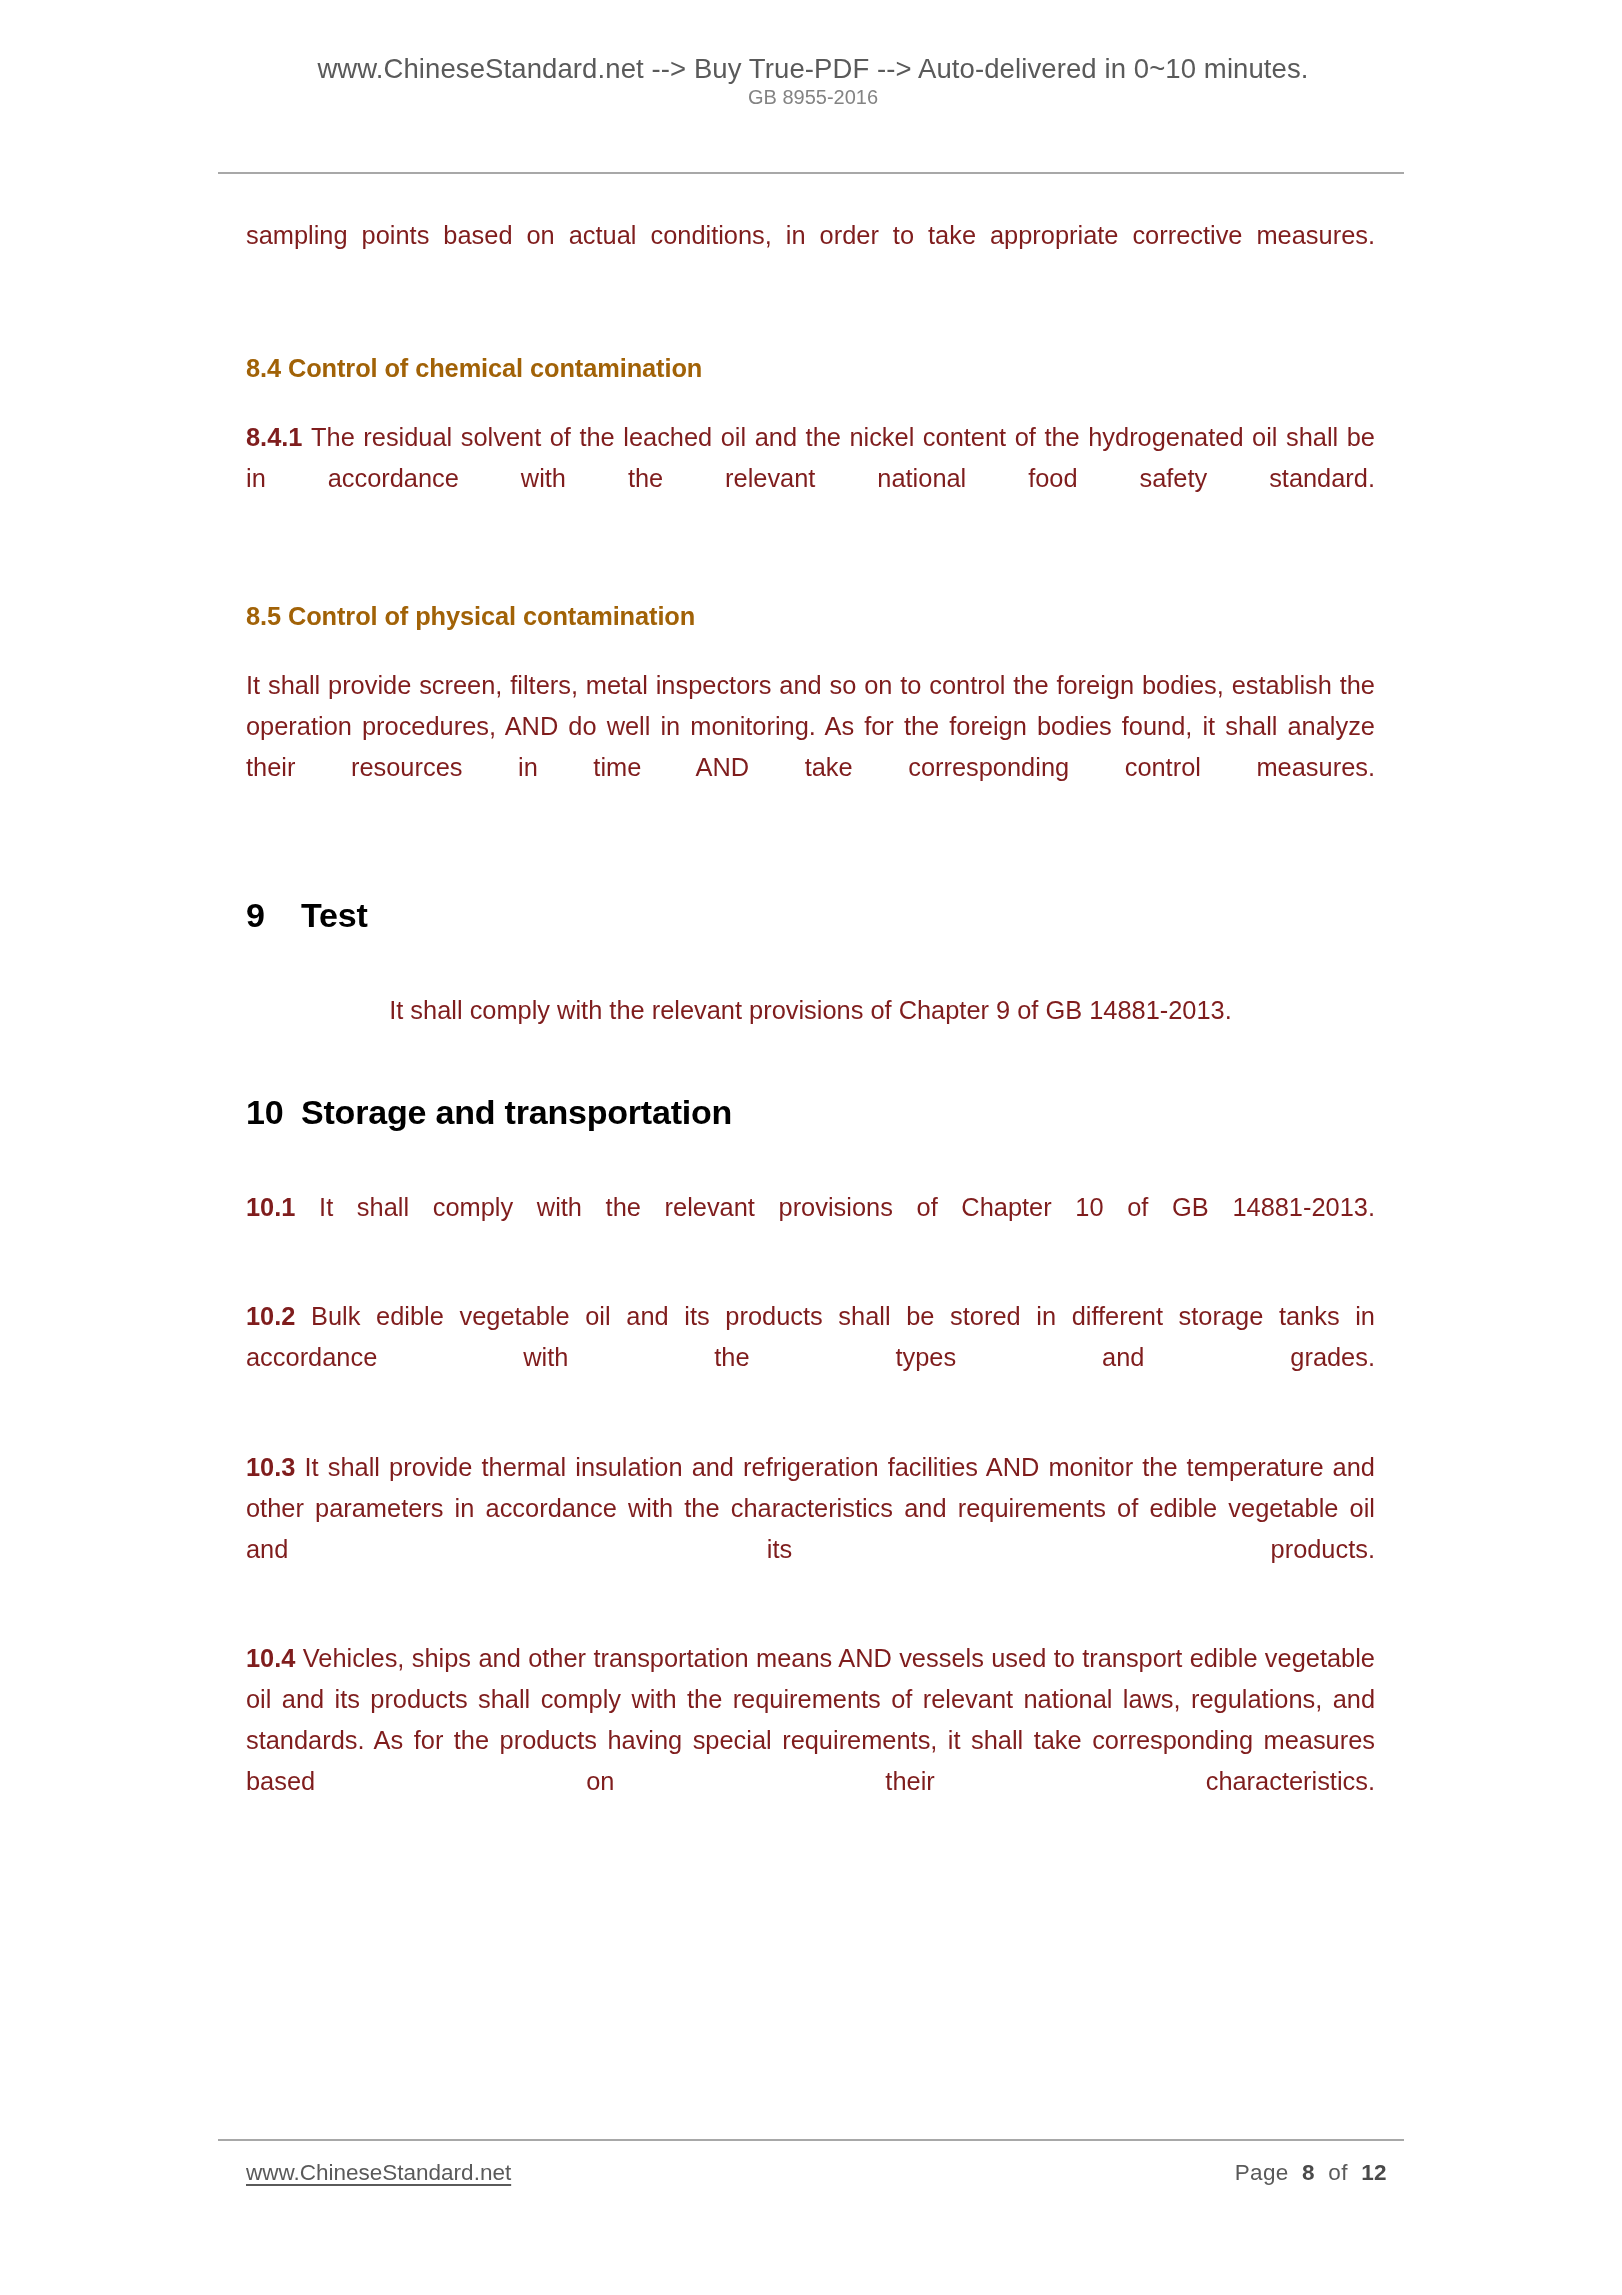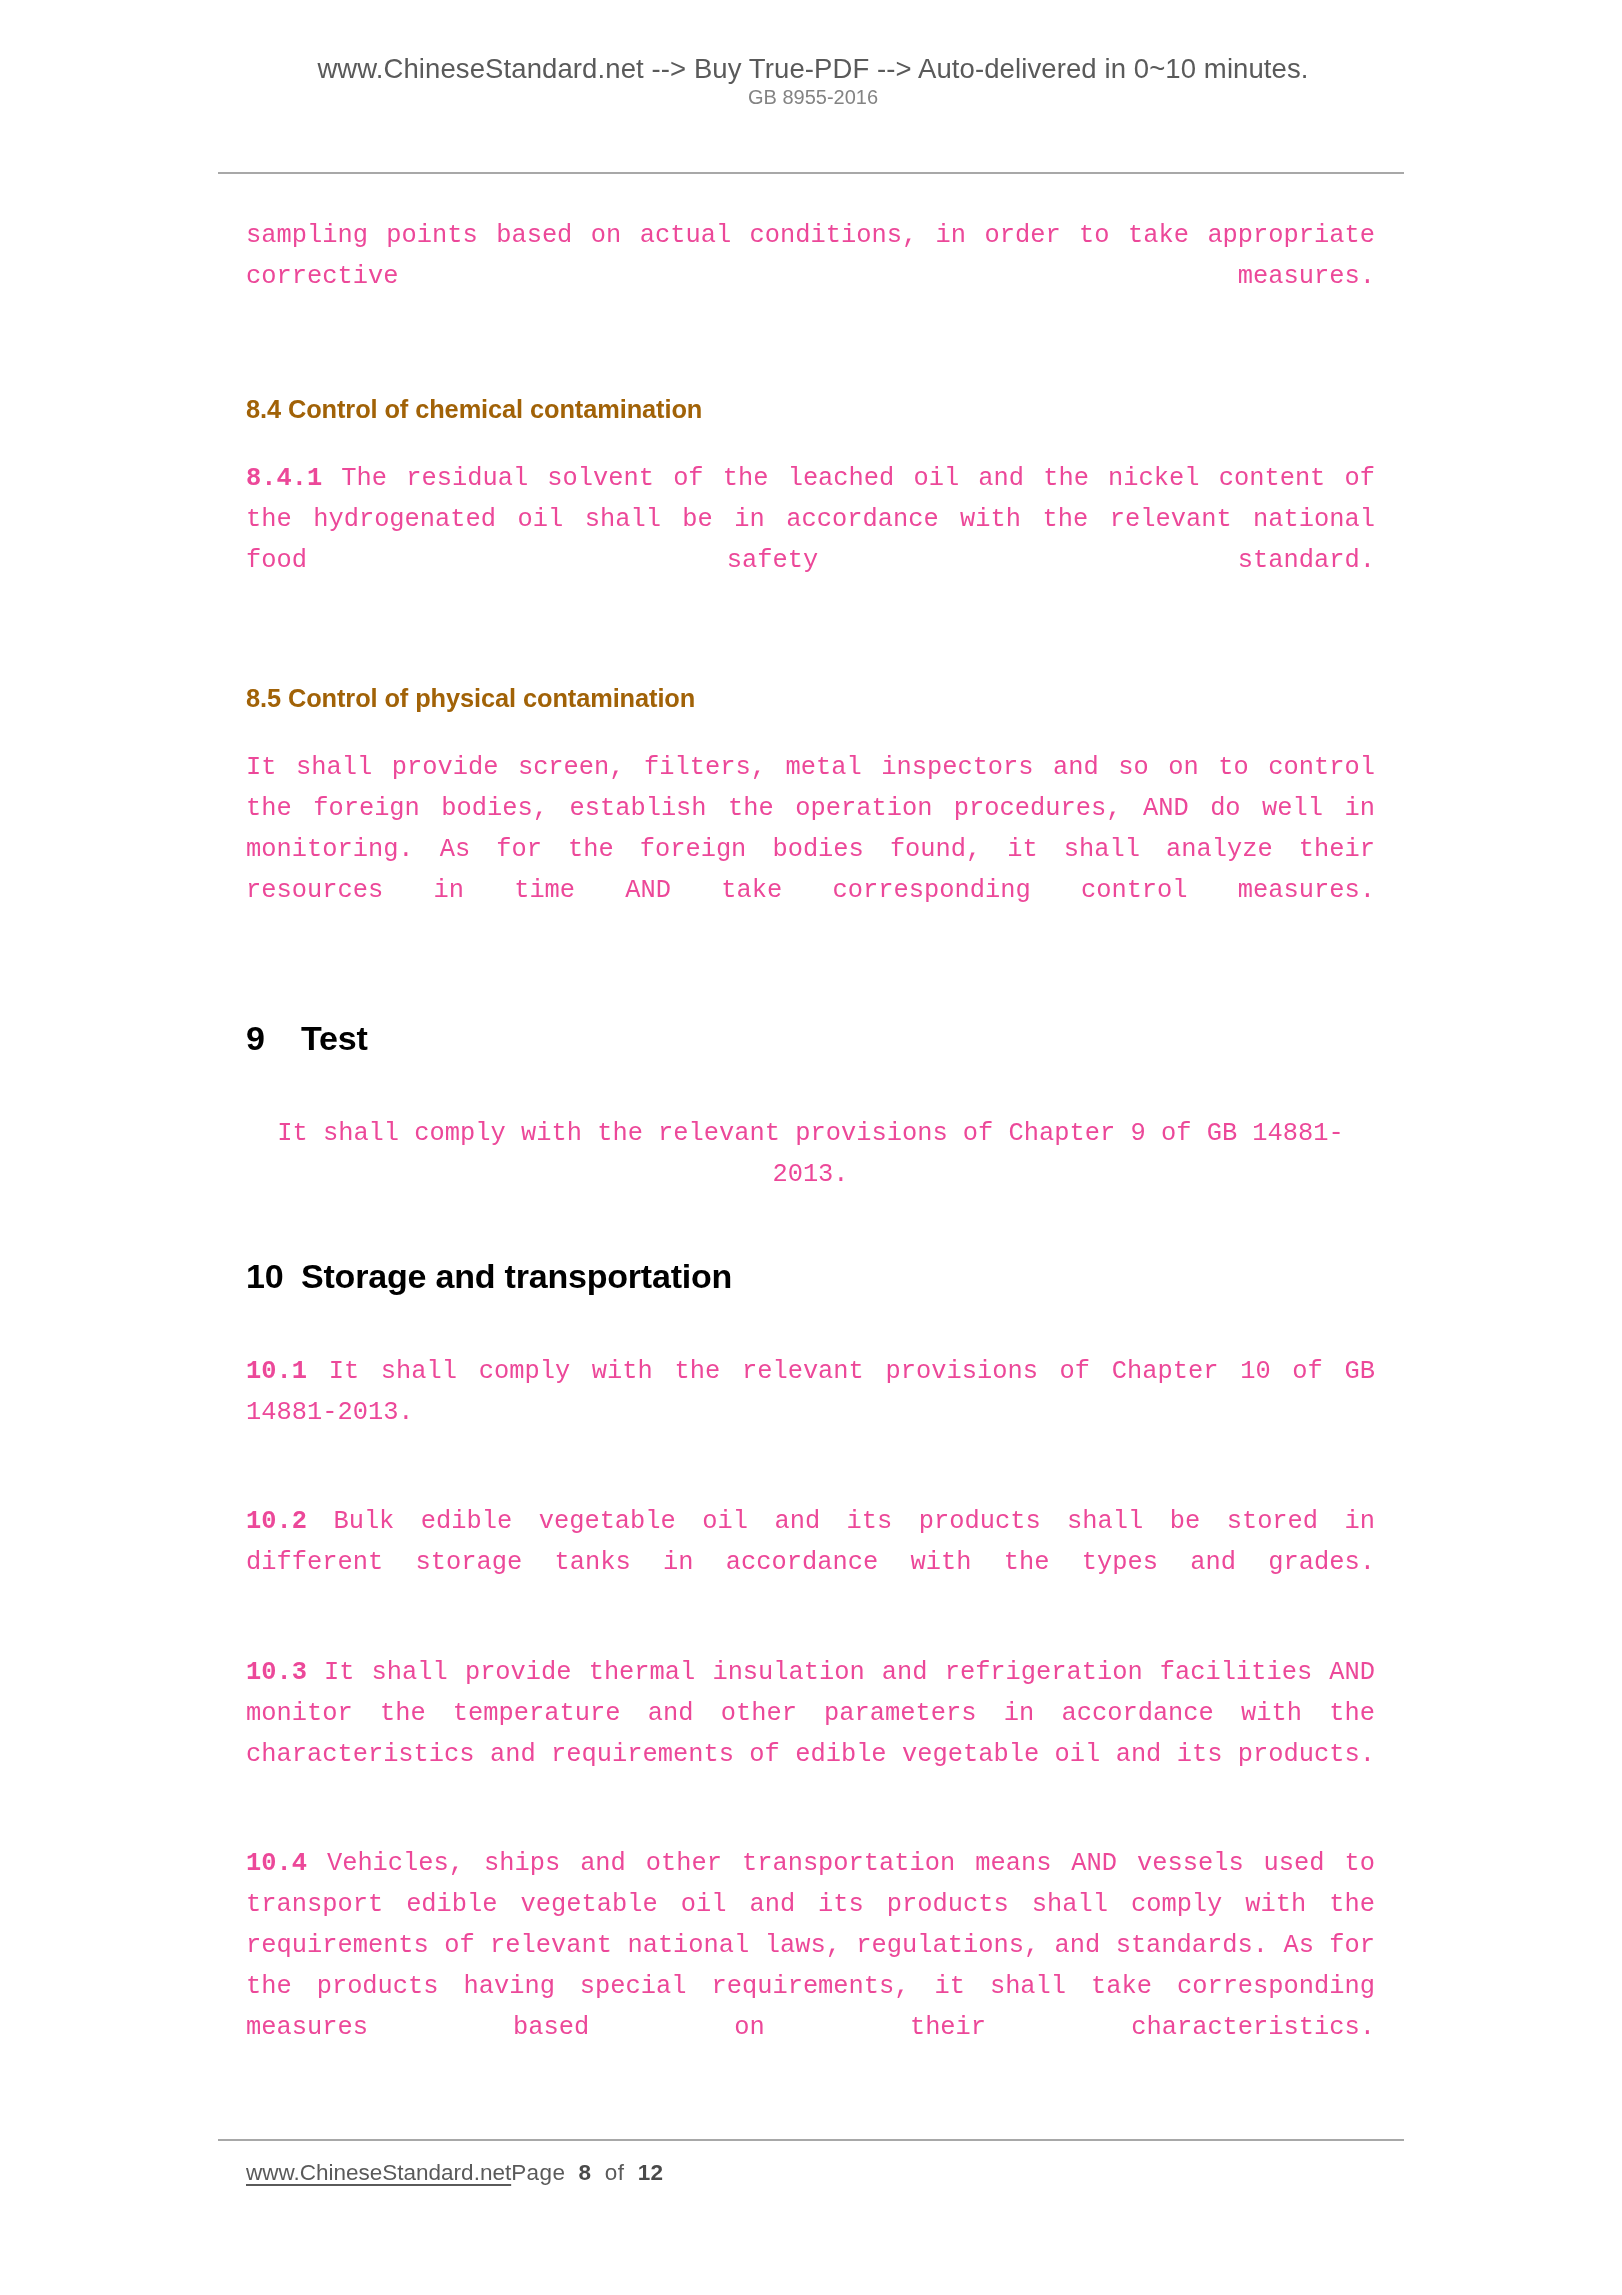--- a/index.html
+++ b/index.html
@@ -58,22 +58,21 @@
     top: 215px;
     width: 1141px;
   }
 
   p.body-text {
     margin: 0 12px 0 0;
     font-size: 25.4px;
     line-height: 41px;
     text-align: justify;
     text-justify: inter-word;
-    color: #ec4899;
-    font-family: Liberation Mono, monospace;
+    color: #7f1d1d;
   }
   p.body-text:after {
     content: "";
     display: inline-block;
     width: 100%;
   }
   p.no-justify {
     text-align: center;
   }
   p.no-justify:after { display: none; }
@@ -120,20 +119,21 @@
     height: 1.7px;
     background: #a8a8a8;
   }
   .doc-footer {
     position: absolute;
     left: 246px;
     right: 236px;
     top: 2160px;
     display: flex;
     align-items: baseline;
+    justify-content: space-between;
     font-size: 22.5px;
     color: #5a5a5a;
   }
   .footer-link {
     color: #5a5a5a;
     text-decoration: underline;
     text-underline-offset: 4.2px;
     white-space: nowrap;
   }
   .footer-pager {

